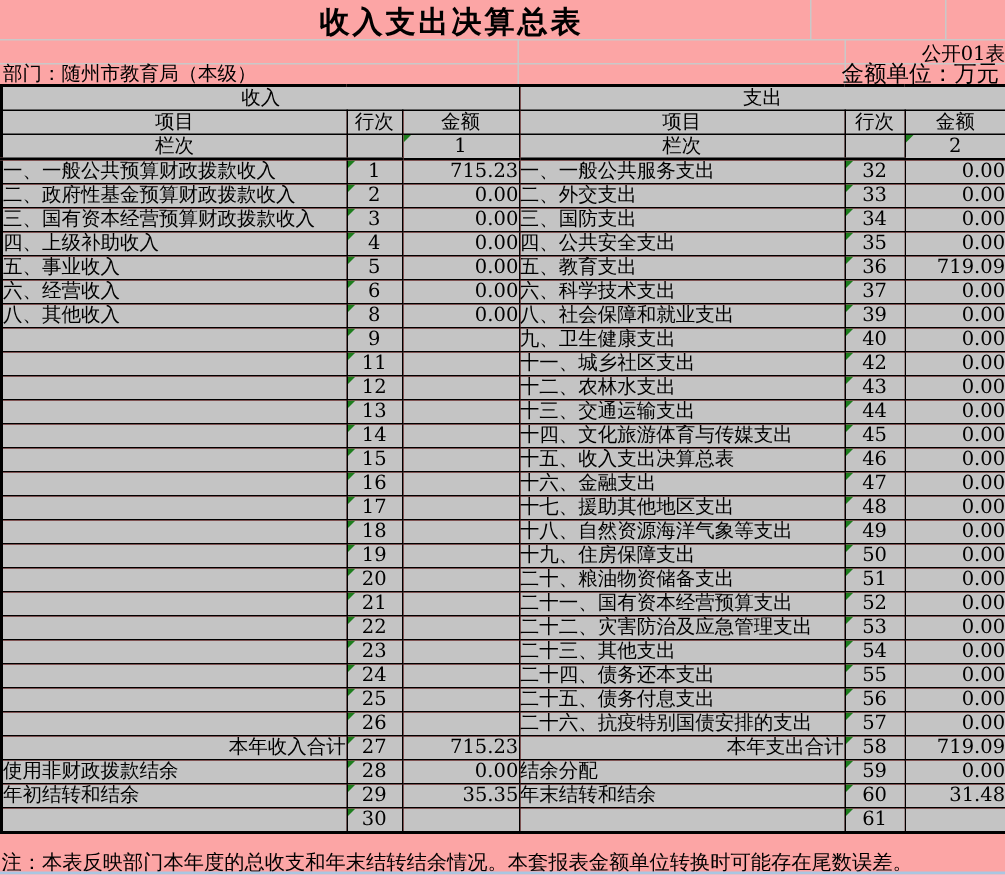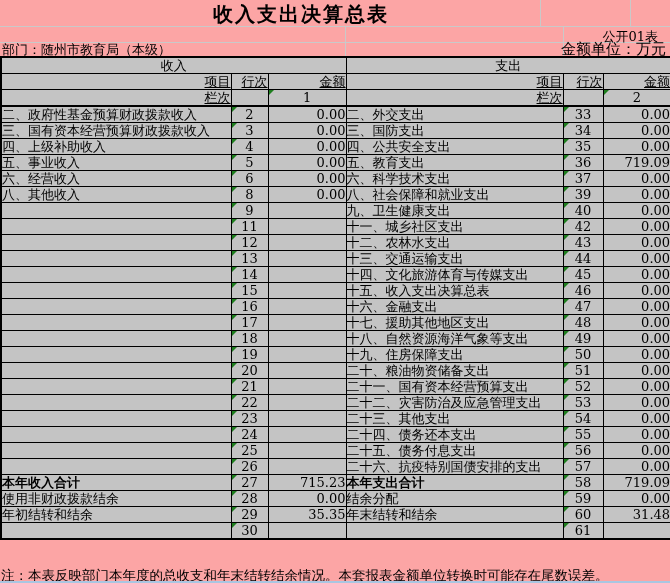--- a/index.html
+++ b/index.html
@@ -3,45 +3,45 @@
 <meta charset="utf-8">
 <style>
   html,body{margin:0;padding:0;}
   body{width:670px;height:583px;background:#ffffff;overflow:hidden;position:relative;
        font-family:"DejaVu Serif","Liberation Serif",serif;color:#000;}
   .page{position:absolute;inset:0;width:670px;height:583px;overflow:hidden;background:#fca5a5;}
 
   
   .title{position:absolute;top:2px;left:0;width:602px;height:24px;line-height:24px;
          text-align:center;font-size:20px;font-weight:bold;letter-spacing:2px;}
-  .code{position:absolute;top:29px;right:12px;height:15px;line-height:15px;font-size:13px;}
+  .code{position:absolute;top:29px;right:0;height:15px;line-height:15px;font-size:13px;}
   .dept{position:absolute;top:43px;left:2px;height:13px;line-height:13px;font-size:13px;}
   .unit{position:absolute;top:43px;right:4px;height:13px;line-height:13px;font-size:15px;margin-left:28px;}
 
   
   .gl{position:absolute;background:#c9c9c9;}
   .gl.h1{left:0;top:26px;width:670px;height:1px;}
   .gl.h2{left:0;top:42px;width:670px;height:1px;}
   .gl.v1{left:540px;top:0;width:1px;height:26px;}
   .gl.v2{left:630px;top:0;width:1px;height:26px;}
   .gl.v3{left:345px;top:26px;width:1px;height:30px;}
   .gl.v4{left:563px;top:26px;width:1px;height:30px;}
 
   
   table.sheet{position:absolute;top:56px;left:0;width:670px;table-layout:fixed;
               border-collapse:collapse;border:2px solid #000;}
   table.sheet td{border:1px solid #000;height:15px;padding:0;font-size:13px;line-height:14px;
                  overflow:hidden;white-space:nowrap;background:#c4c4c4;vertical-align:middle;}
   td.merge-head{text-align:center;}
-  td.chead{text-align:right;text-decoration:underline;}
+  td.chead{text-align:center;}
   td.item{text-align:left;padding-left:2px;}
   td.line{text-align:center;position:relative;font-size:12.5px;}
   td.amt{background:#ffffff;text-align:right;padding-right:3px;font-size:12.5px;position:relative;}
   td.lanci-no{text-align:center;position:relative;font-size:12.5px;}
-  td.sum{text-align:left;font-weight:bold;padding-left:0;}
+  td.sum{text-align:right;font-weight:normal;padding-left:0;}
   td.dleft{border-left:2px solid #000;}
   tr.lanci td{border-bottom:2px solid #000;}
 
   .tri{position:absolute;top:0;left:0;width:0;height:0;display:block;
        border-top:5px solid #1e7e1e;border-right:5px solid transparent;}
 
   
   .note{position:absolute;top:568px;left:1px;width:670px;height:15px;line-height:15px;
         font-size:13.5px;white-space:nowrap;overflow:hidden;}
   .bluebar{position:absolute;left:0;top:581px;width:670px;height:2px;background:#a9c6e2;}
@@ -88,20 +88,28 @@
       <tr class="lanci">
         <td class="chead">栏次</td>
         <td></td>
         <td class="lanci-no"><i class="tri"></i><span>1</span></td>
         <td class="chead dleft">栏次</td>
         <td></td>
         <td class="lanci-no"><i class="tri"></i><span>2</span></td>
       </tr>
     </tbody>
     <tbody>
+    <tr>
+      <td class="item"><span>一、一般公共预算财政拨款收入</span></td>
+      <td class="line"><i class="tri"></i><span>1</span></td>
+      <td class="amt"><span>715.23</span></td>
+      <td class="item dleft"><span>一、一般公共服务支出</span></td>
+      <td class="line"><i class="tri"></i><span>32</span></td>
+      <td class="amt"><span>0.00</span></td>
+    </tr>
 
     <tr>
       <td class="item"><span>二、政府性基金预算财政拨款收入</span></td>
       <td class="line"><i class="tri"></i><span>2</span></td>
       <td class="amt"><span>0.00</span></td>
       <td class="item dleft"><span>二、外交支出</span></td>
       <td class="line"><i class="tri"></i><span>33</span></td>
       <td class="amt"><span>0.00</span></td>
     </tr>
 

